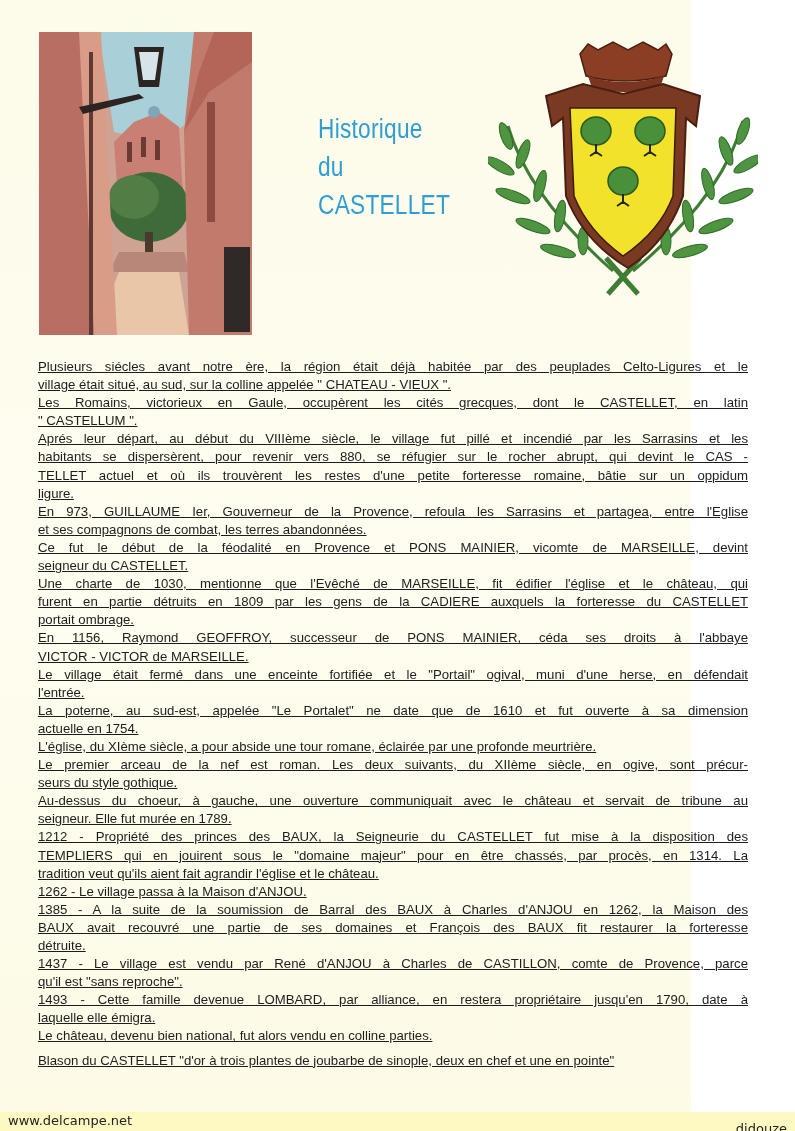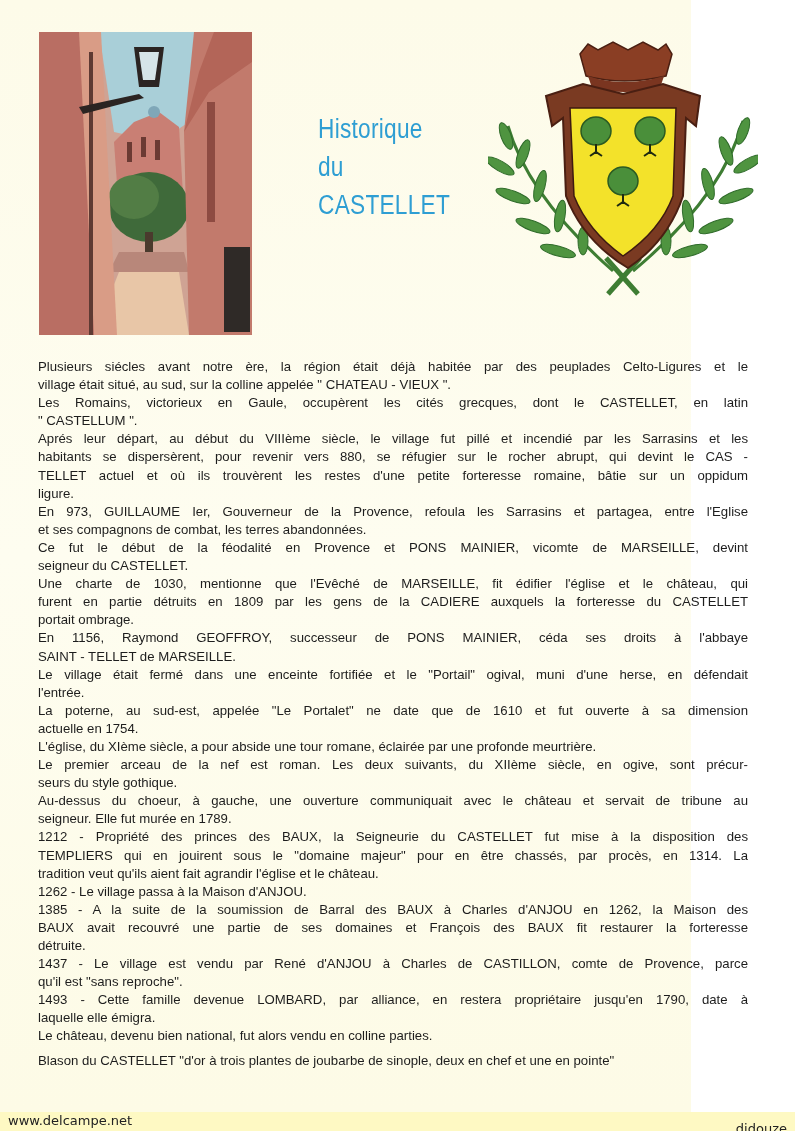--- a/index.html
+++ b/index.html
@@ -40,21 +40,21 @@
     
     .text {
       position: absolute; left: 38px; top: 358px; width: 710px;
       color: #1d1d1d;
       font-size: 13.2px;
       line-height: 18.1px;
     }
     .para { margin: 0; }
     .line {
       display: block; text-align: justify; text-align-last: justify;
-      white-space: normal; height: 18.1px; overflow: hidden;
+      white-space: normal; height: 18.1px; overflow: hidden; text-decoration: underline;
     }
     .line.last { text-align-last: left; }
     .para.blason { margin-top: 6px; }
 
     
     .footer {
       position: absolute; left: 0; top: 1112px; width: 795px; height: 19px;
       background: #fef9c3;
       font-family: "DejaVu Sans", sans-serif; font-size: 13px; color: #222;
     }
@@ -180,21 +180,21 @@
         <span class="line">Ce fut le début de la féodalité en Provence et PONS MAINIER, vicomte de MARSEILLE, devint</span>
         <span class="line last">seigneur du CASTELLET.</span>
       </p>
       <p class="para">
         <span class="line">Une charte de 1030, mentionne que l'Evêché de MARSEILLE, fit édifier l'église et le château, qui</span>
         <span class="line">furent en partie détruits en 1809 par les gens de la CADIERE auxquels la forteresse du CASTELLET</span>
         <span class="line last">portait ombrage.</span>
       </p>
       <p class="para">
         <span class="line">En 1156, Raymond GEOFFROY, successeur de PONS MAINIER, céda ses droits à l'abbaye</span>
-        <span class="line last">SAINT - TELLET de MARSEILLE.</span>
+        <span class="line last">VICTOR - VICTOR de MARSEILLE.</span>
       </p>
       <p class="para">
         <span class="line">Le village était fermé dans une enceinte fortifiée et le "Portail" ogival, muni d'une herse, en défendait</span>
         <span class="line last">l'entrée.</span>
       </p>
       <p class="para">
         <span class="line">La poterne, au sud-est, appelée "Le Portalet" ne date que de 1610 et fut ouverte à sa dimension</span>
         <span class="line last">actuelle en 1754.</span>
       </p>
       <p class="para">

